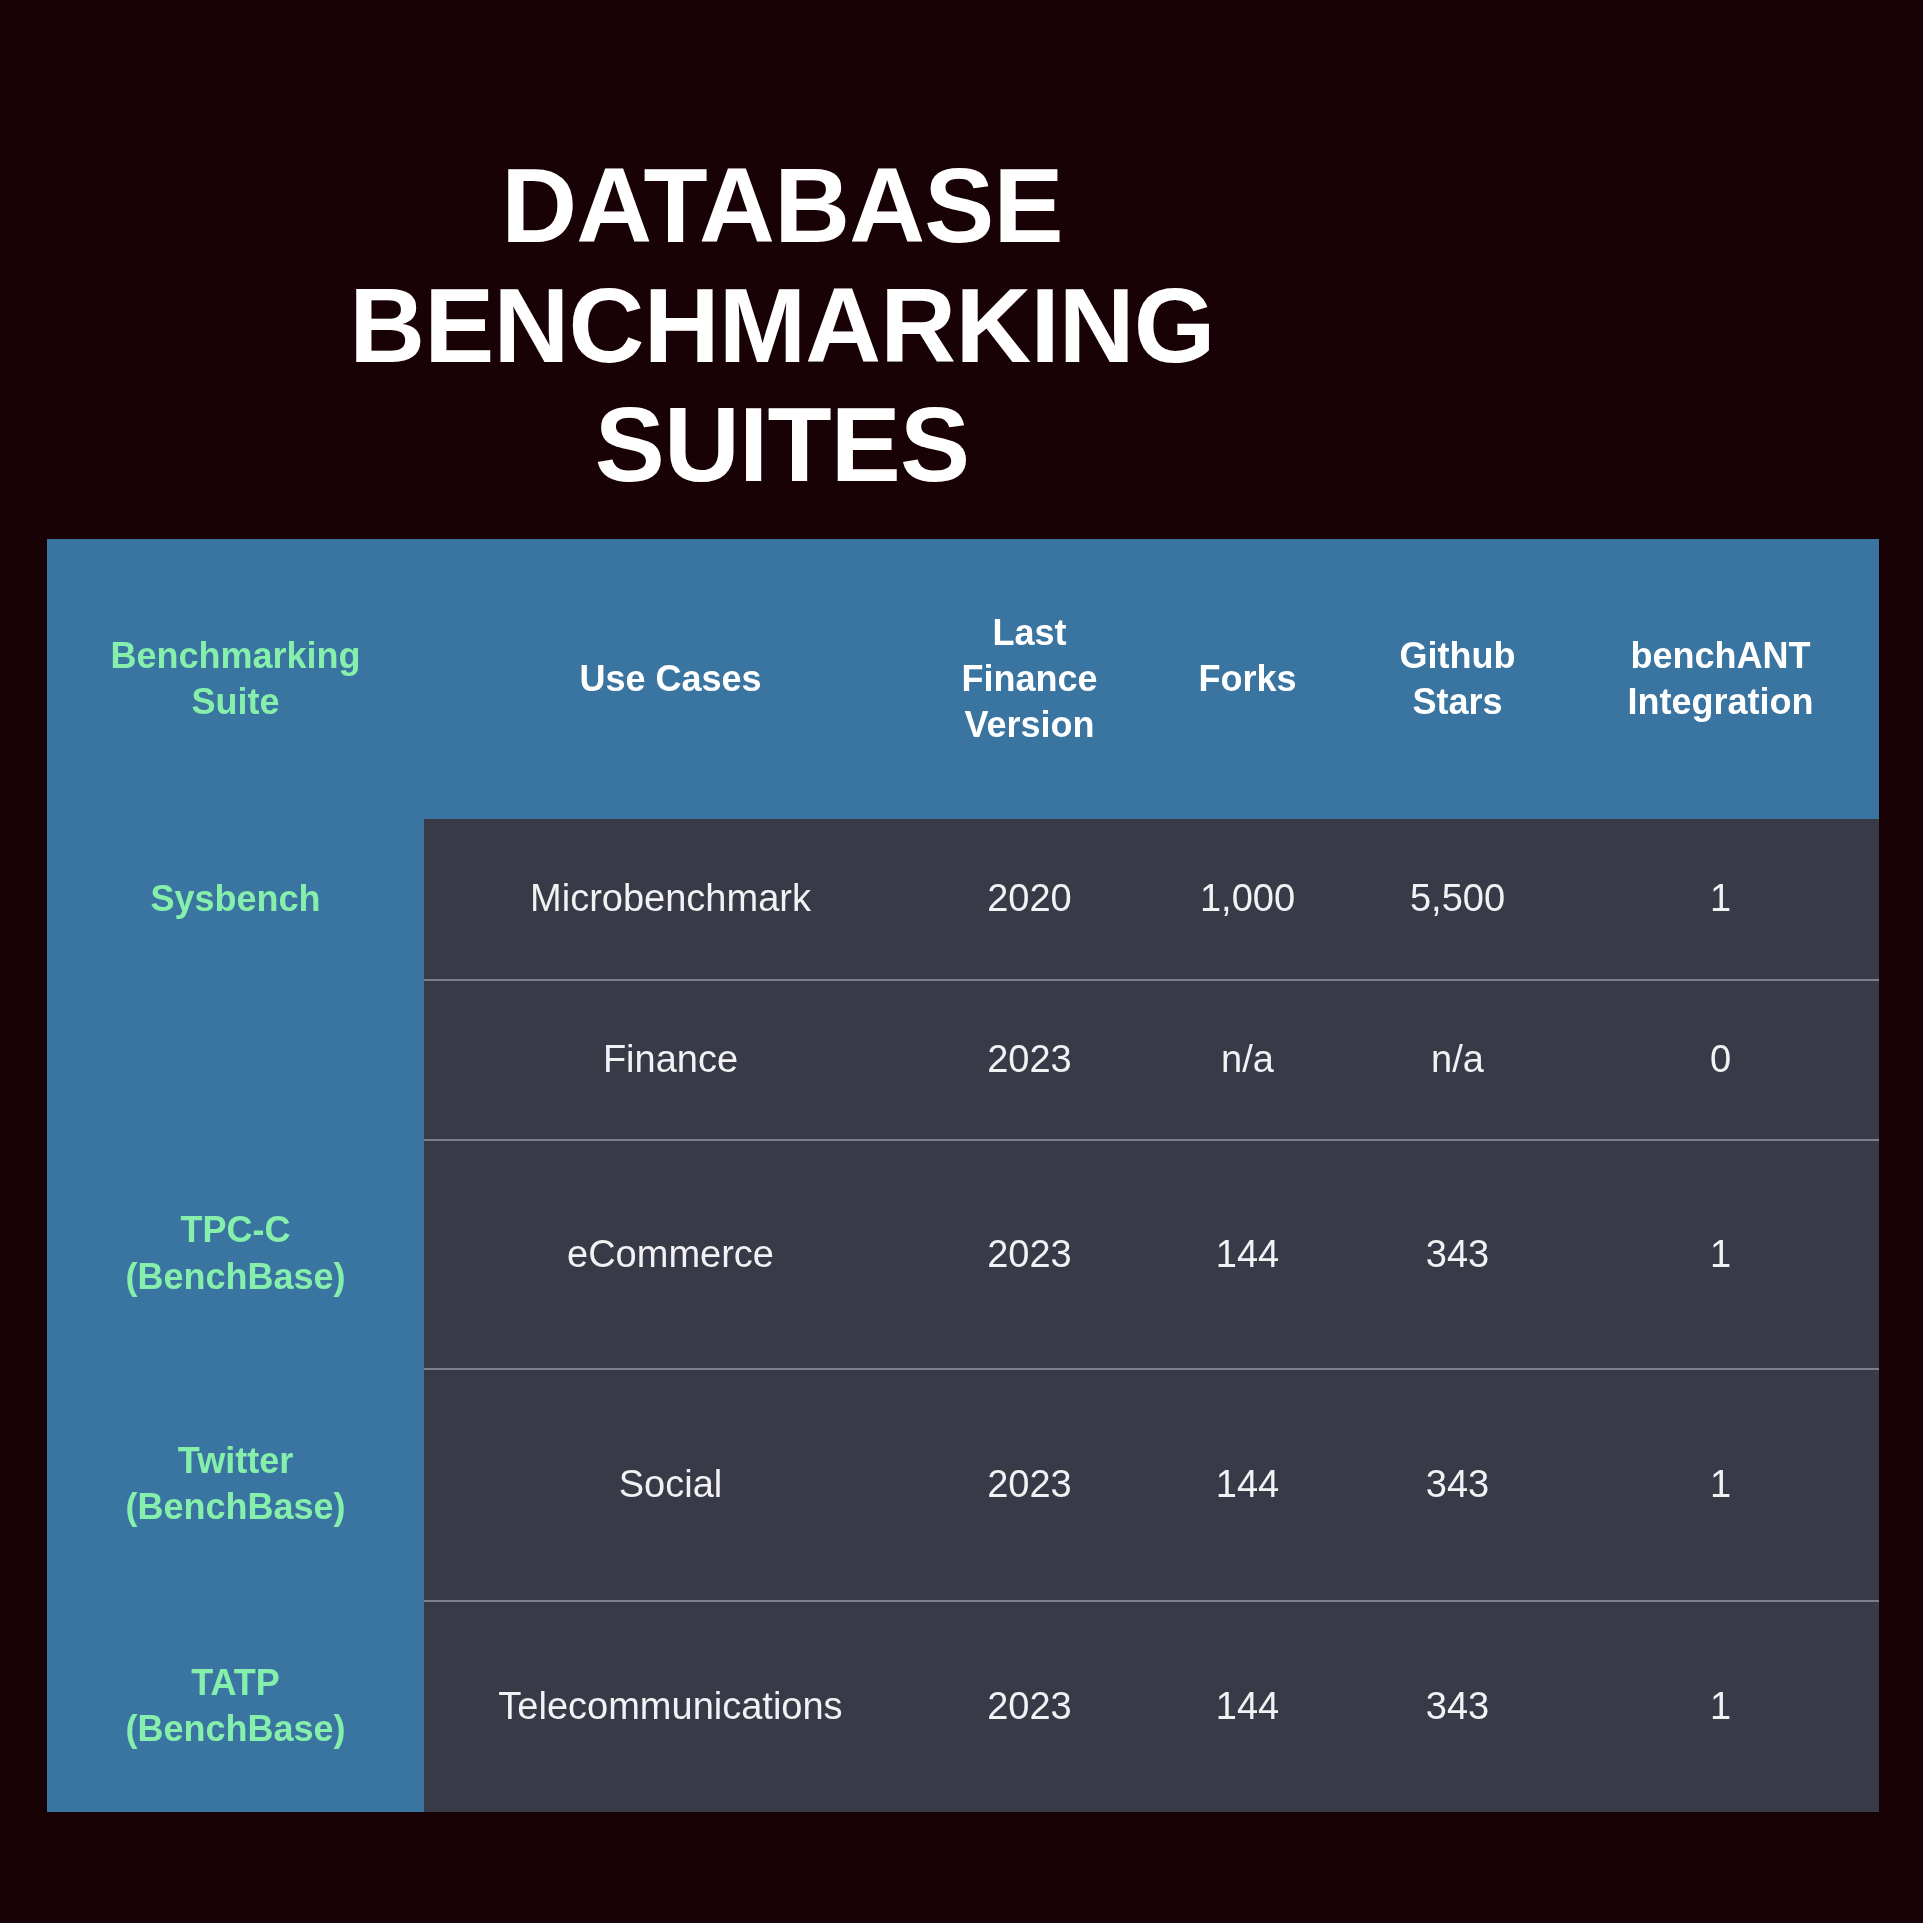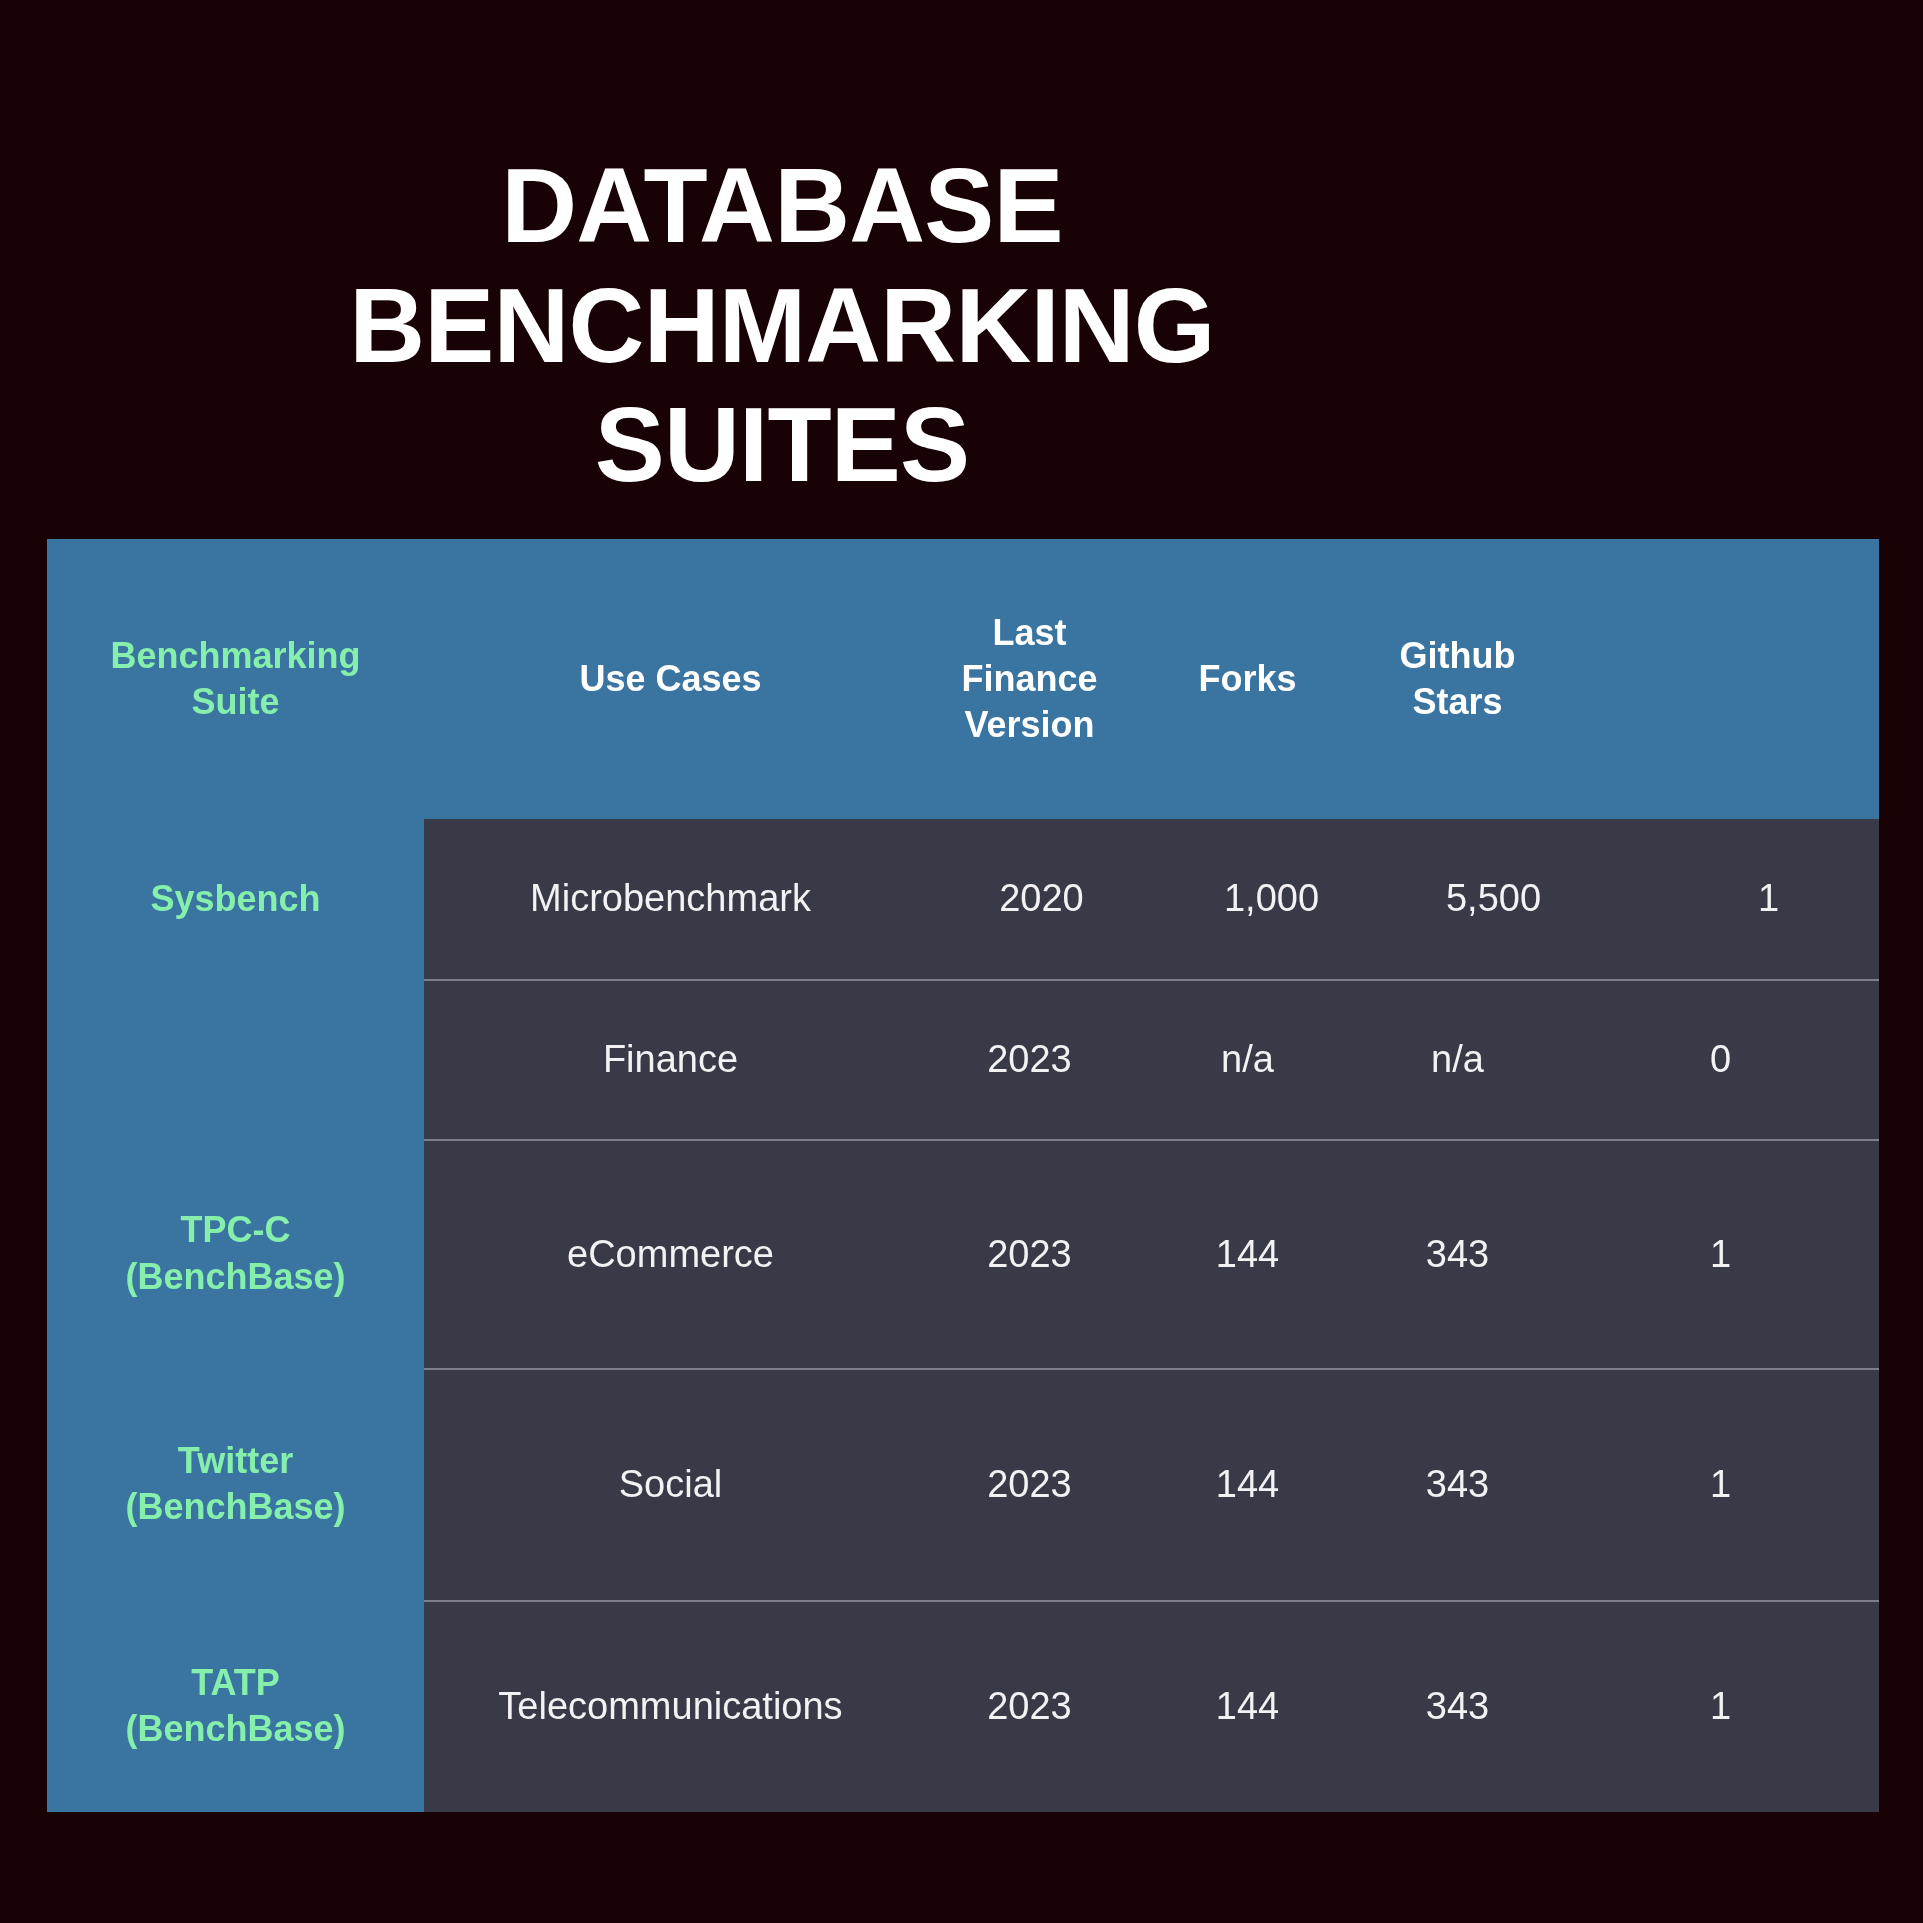--- a/index.html
+++ b/index.html
@@ -82,21 +82,20 @@
   .data-row {
     grid-column: 2;
     background: #383a47;
     display: grid;
     grid-template-columns: 493px 225px 211px 209px 317px;
     align-items: center;
     border-top: 2.5px solid #7d808c;
   }
   .data-row.first-row {
     border-top: none;
-    gap: 12px;
   }
   .data-row .dcell {
     text-align: center;
     color: #f2f2f4;
     font-size: 38px;
     font-weight: 400;
     line-height: 1.2;
   }
 </style>
 </head>
@@ -111,20 +110,22 @@
 Suite</div>
 
   <div class="header-right">
     <div class="hcell">Use Cases</div>
     <div class="hcell">Last
 Finance
 Version</div>
     <div class="hcell">Forks</div>
     <div class="hcell">Github
 Stars</div>
+    <div class="hcell">benchANT
+Integration</div>
   </div>
 
   <div class="suite-cell">Sysbench</div>
   <div class="data-row first-row">
     <div class="dcell">Microbenchmark</div>
     <div class="dcell">2020</div>
     <div class="dcell">1,000</div>
     <div class="dcell">5,500</div>
     <div class="dcell">1</div>
   </div>

